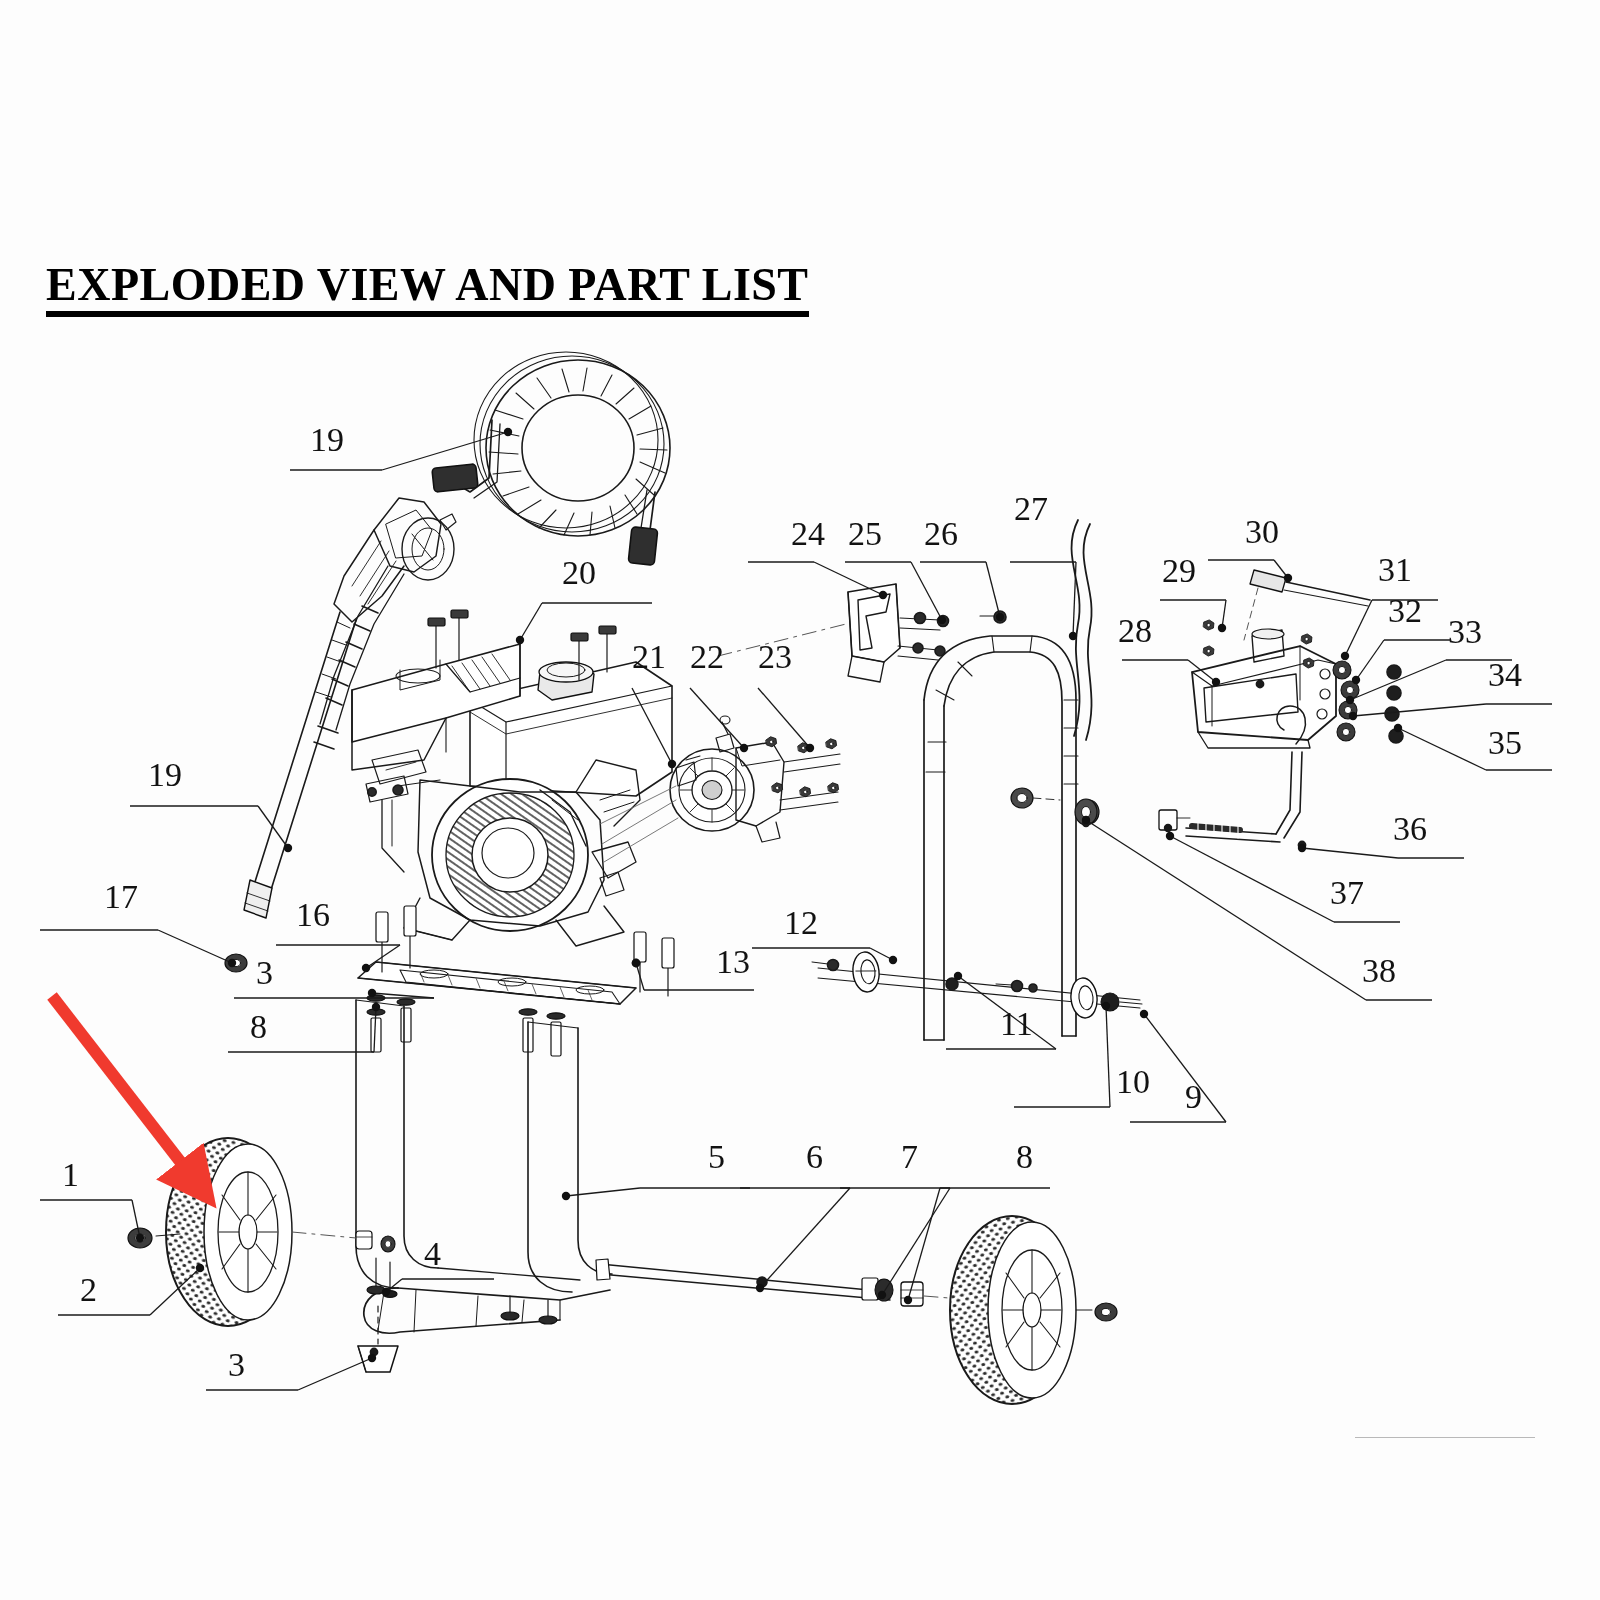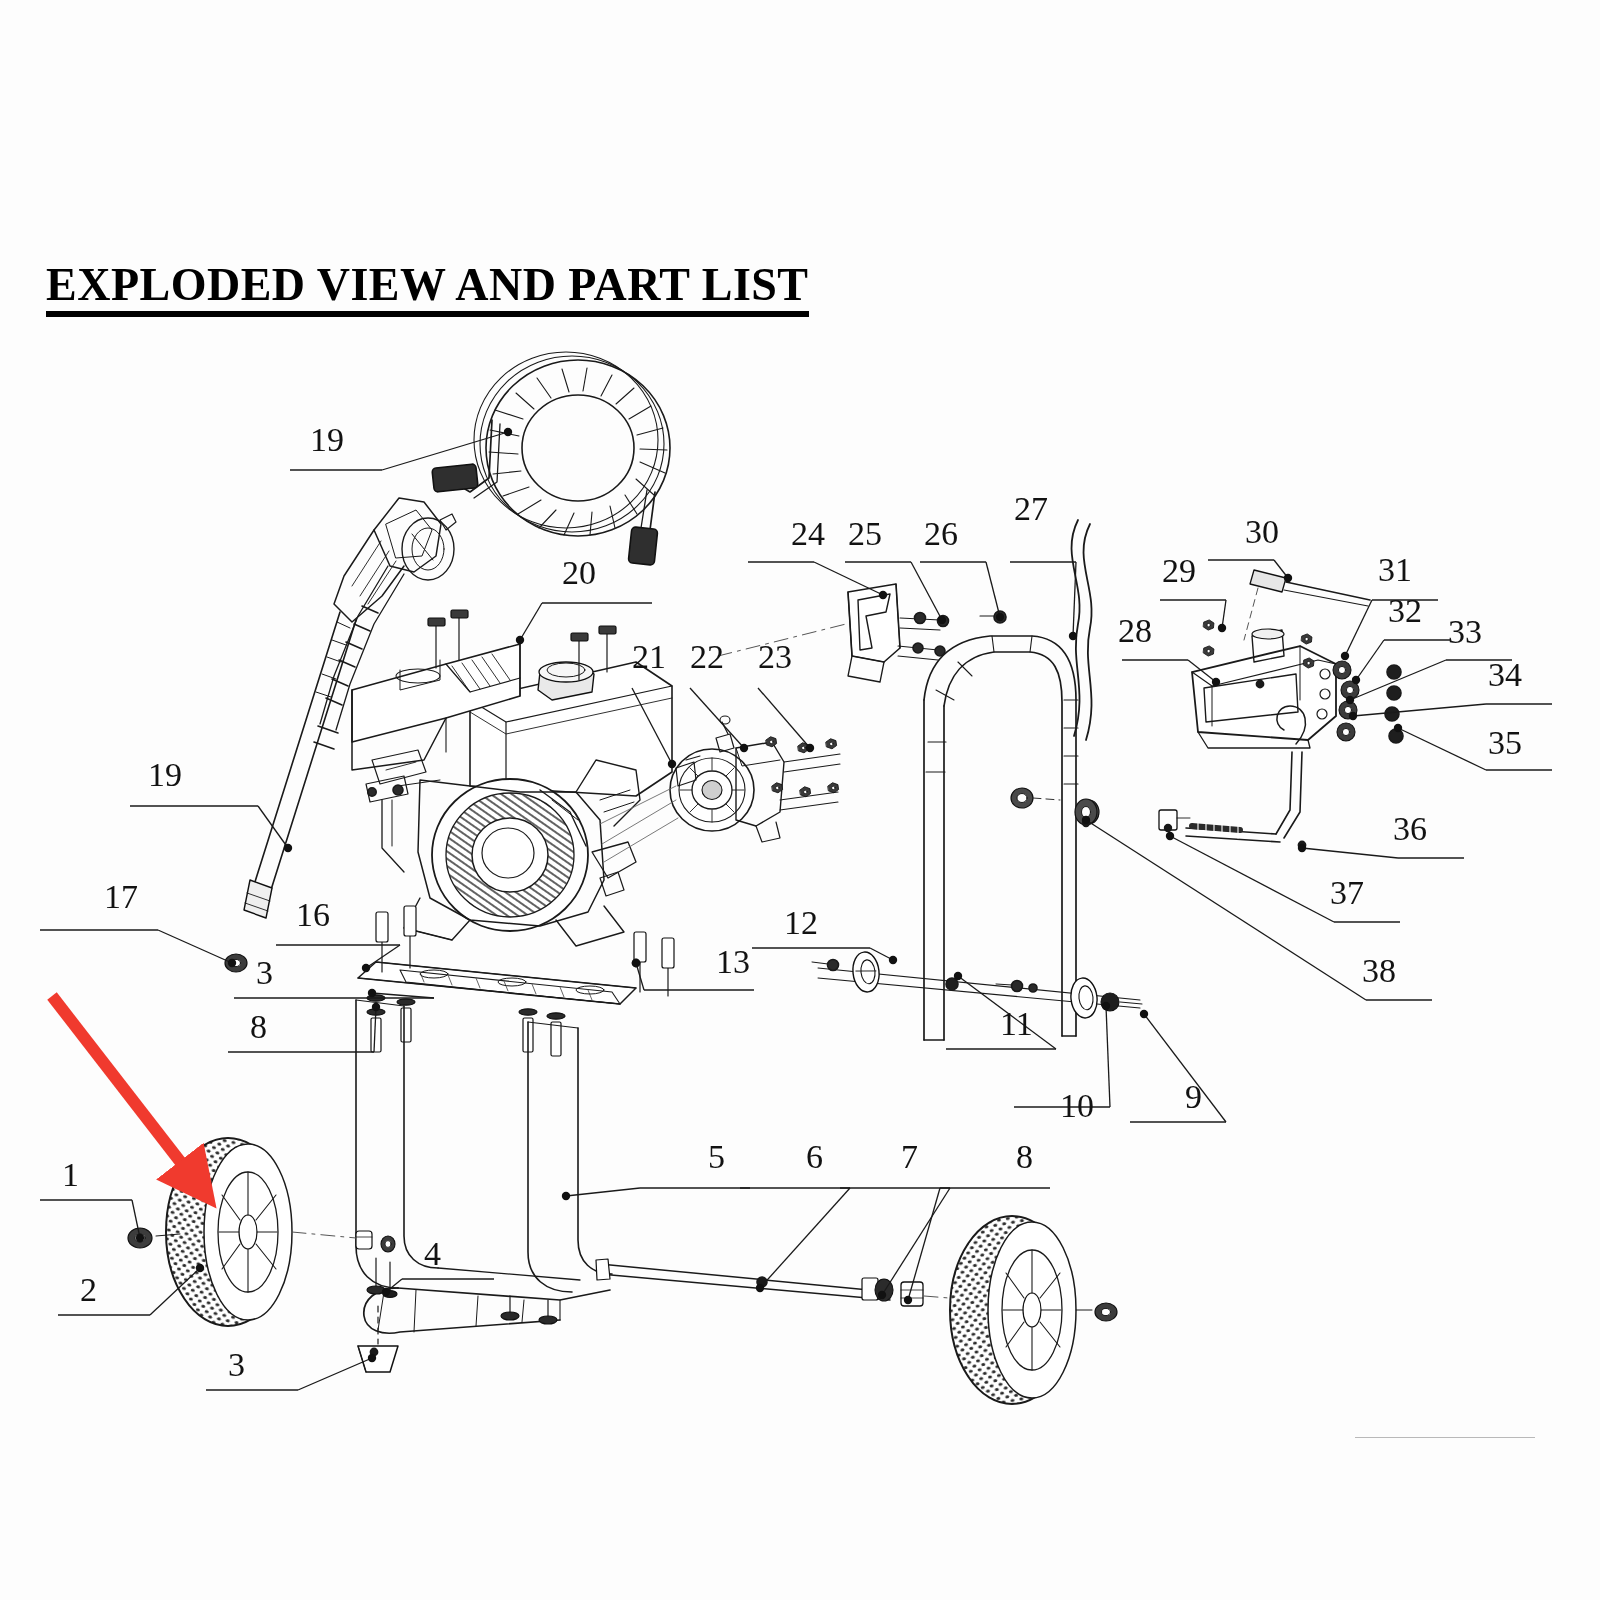--- a/index.html
+++ b/index.html
@@ -753,21 +753,21 @@
   <div id="callout-labels">
       <div class="callout-label" style="left: 62px; top: 1158px;">1</div>
       <div class="callout-label" style="left: 80px; top: 1273px;">2</div>
       <div class="callout-label" style="left: 228px; top: 1348px;">3</div>
       <div class="callout-label" style="left: 424px; top: 1237px;">4</div>
       <div class="callout-label" style="left: 708px; top: 1140px;">5</div>
       <div class="callout-label" style="left: 806px; top: 1140px;">6</div>
       <div class="callout-label" style="left: 901px; top: 1140px;">7</div>
       <div class="callout-label" style="left: 1016px; top: 1140px;">8</div>
       <div class="callout-label" style="left: 1185px; top: 1080px;">9</div>
-      <div class="callout-label" style="left: 1060px; top: 1065px; margin-top: 24px;">10</div>
+      <div class="callout-label" style="left: 1116px; top: 1065px;">10</div>
       <div class="callout-label" style="left: 1000px; top: 1007px;">11</div>
       <div class="callout-label" style="left: 784px; top: 906px;">12</div>
       <div class="callout-label" style="left: 716px; top: 945px;">13</div>
       <div class="callout-label" style="left: 250px; top: 1010px;">8</div>
       <div class="callout-label" style="left: 256px; top: 956px;">3</div>
       <div class="callout-label" style="left: 296px; top: 898px;">16</div>
       <div class="callout-label" style="left: 104px; top: 880px;">17</div>
       <div class="callout-label" style="left: 148px; top: 758px;">19</div>
       <div class="callout-label" style="left: 310px; top: 423px;">19</div>
       <div class="callout-label" style="left: 562px; top: 556px;">20</div>

